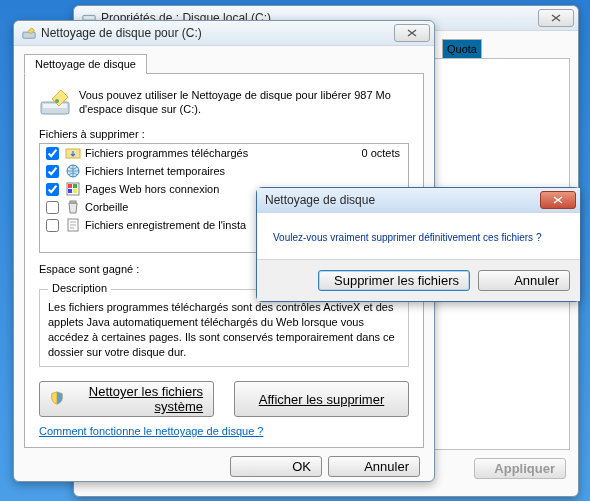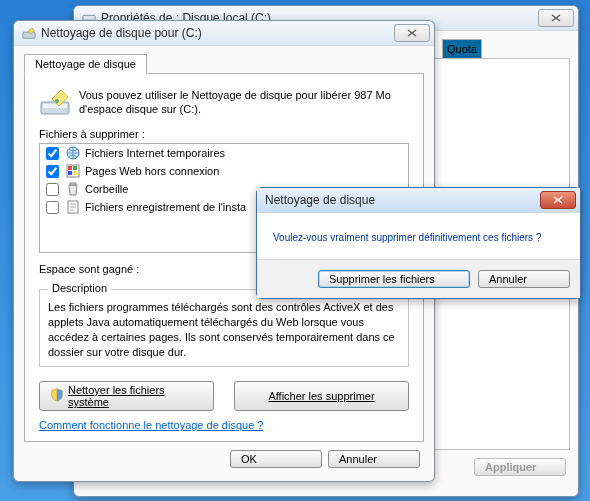--- a/index.html
+++ b/index.html
@@ -80,23 +80,23 @@
     justify-content: flex-end;
     gap: 6px;
     padding: 8px 4px;
   }
   .dlg-btn {
     min-width: 70px;
     padding: 2px 10px;
     border: 1px solid #8a8a8a;
     border-radius: 3px;
     background: linear-gradient(to bottom, #fcfcfc, #e0e0e0);
-    font-size: 11px;
+    font-size: 13px;
     cursor: pointer;
-    text-align: left;
+    text-align: right;
   }
   .dlg-btn.disabled {
     color: #999;
     border-color: #bbb;
     cursor: default;
     font-weight: bold;
   }
   .dlg-btn.default {
     border: 1px solid #3c7fb1;
     box-shadow: 0 0 0 1px #aed4ee inset;
@@ -295,20 +295,29 @@
               <circle cx="18" cy="15" r="2" fill="#5a8"></circle>
             </svg>
         </span>
         <div class="info-text">Vous pouvez utiliser le Nettoyage de disque pour libérer 987 Mo d'espace disque sur  (C:).</div>
       </div>
       <div class="section-label">Fichiers à supprimer :</div>
       <div class="file-list">
         <div class="file-row">
           <input type="checkbox" checked="" style="">
           <span class="row-icon"><svg viewBox="0 0 16 16">
+                <rect x="1" y="4" width="14" height="9" fill="#f6e29a" stroke="#d4b53f"></rect>
+                <path d="M8 6 L8 11 M6 9 L8 11 L10 9" stroke="#2a7fd4" stroke-width="1.2" fill="none"></path>
+              </svg></span>
+          <span class="row-name">Fichiers programmes téléchargés</span>
+          <span class="row-size">0 octets</span>
+        </div>
+        <div class="file-row">
+          <input type="checkbox" checked="" style="">
+          <span class="row-icon"><svg viewBox="0 0 16 16">
                 <circle cx="8" cy="8" r="6" fill="#cde6f7" stroke="#3c7fb1"></circle>
                 <path d="M2 8 H14 M8 2 V14 M4 4 Q8 8 12 4 M4 12 Q8 8 12 12" stroke="#3c7fb1" fill="none" stroke-width="0.7"></path>
               </svg></span>
           <span class="row-name">Fichiers Internet temporaires</span>
           <span class="row-size"></span>
         </div>
         <div class="file-row">
           <input type="checkbox" checked="" style="">
           <span class="row-icon"><svg viewBox="0 0 16 16">
                 <rect x="2" y="2" width="12" height="12" fill="#fff" stroke="#888"></rect>

